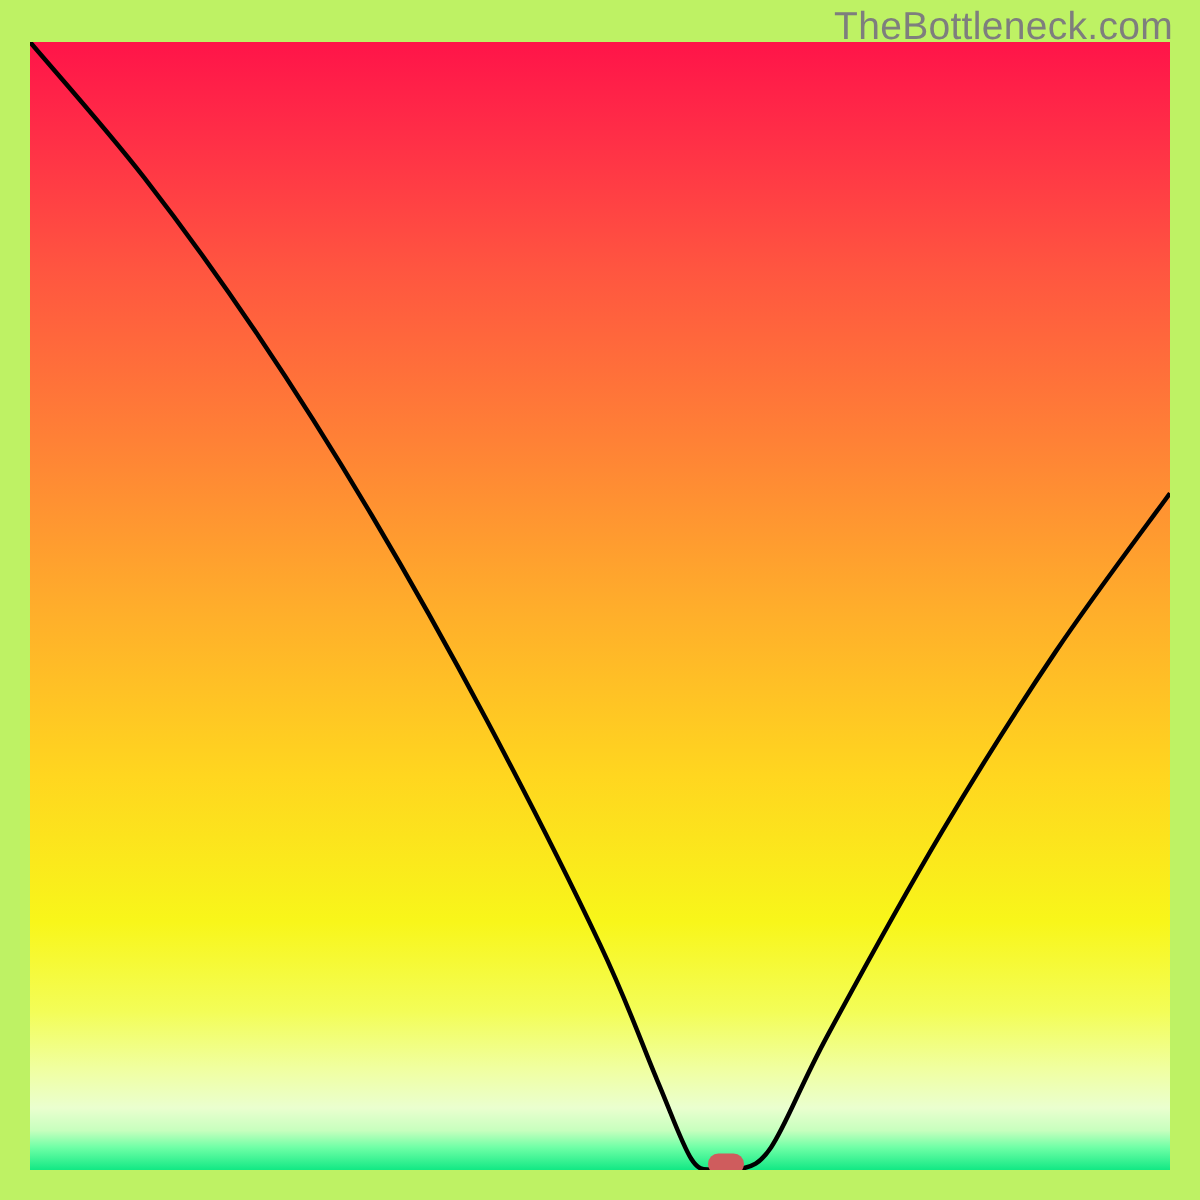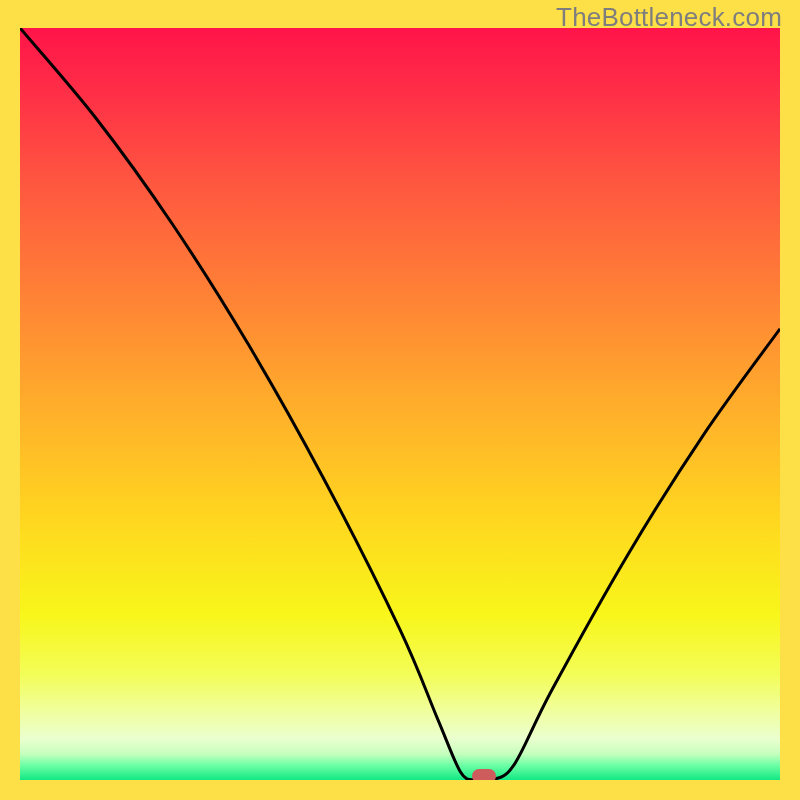--- a/index.html
+++ b/index.html
@@ -8,21 +8,21 @@
     width: 800px;
     height: 800px;
     background: #000;
     font-family: Arial, Helvetica, sans-serif;
     overflow: hidden;
   }
   .frame {
     position: relative;
     width: 800px;
     height: 800px;
-    background: #fde047;
+    background: #bef264;
   }
   .watermark {
     position: absolute;
     top: 2px;
     right: 18px;
     color: #7e7e7e;
     font-size: 26px;
     font-weight: 500;
     letter-spacing: 0.2px;
     z-index: 10;

